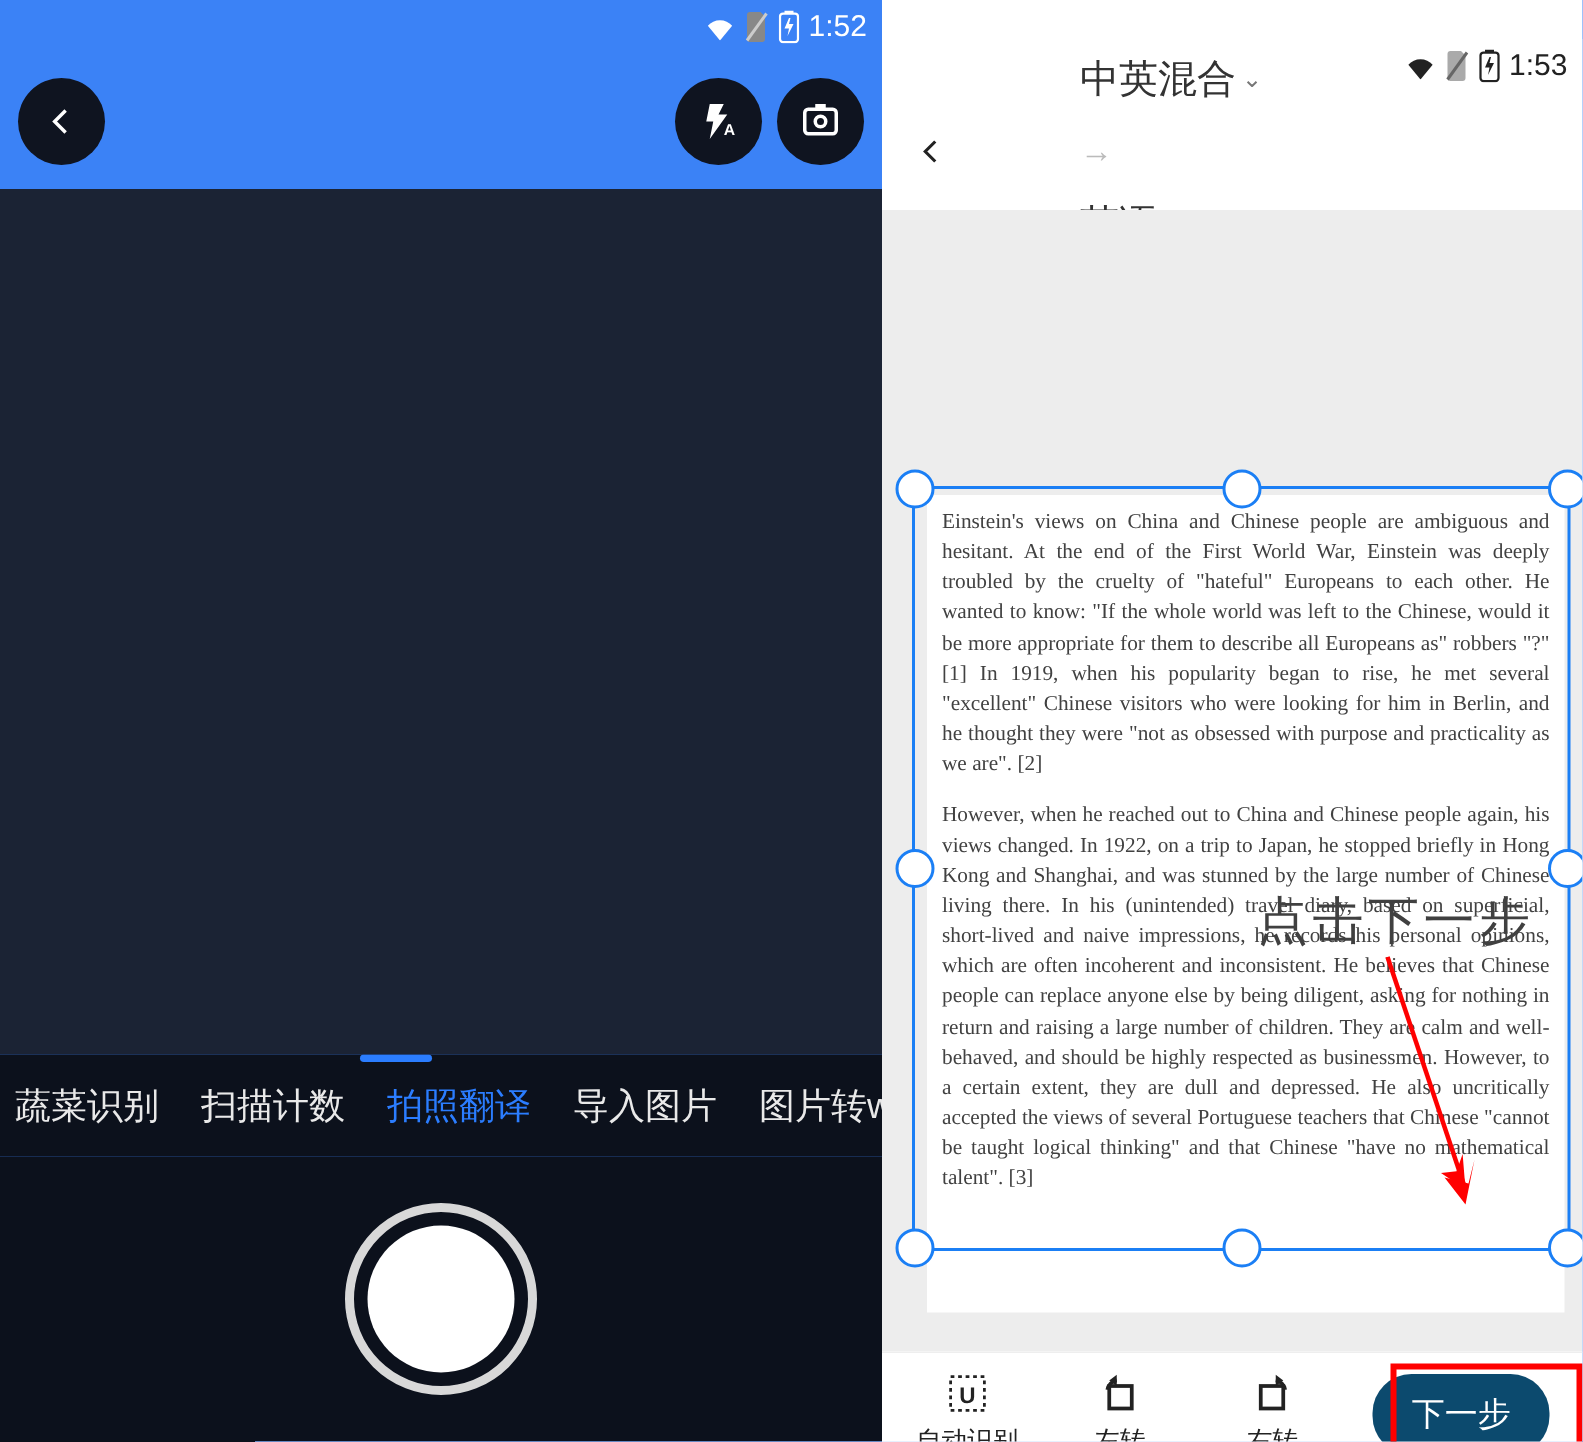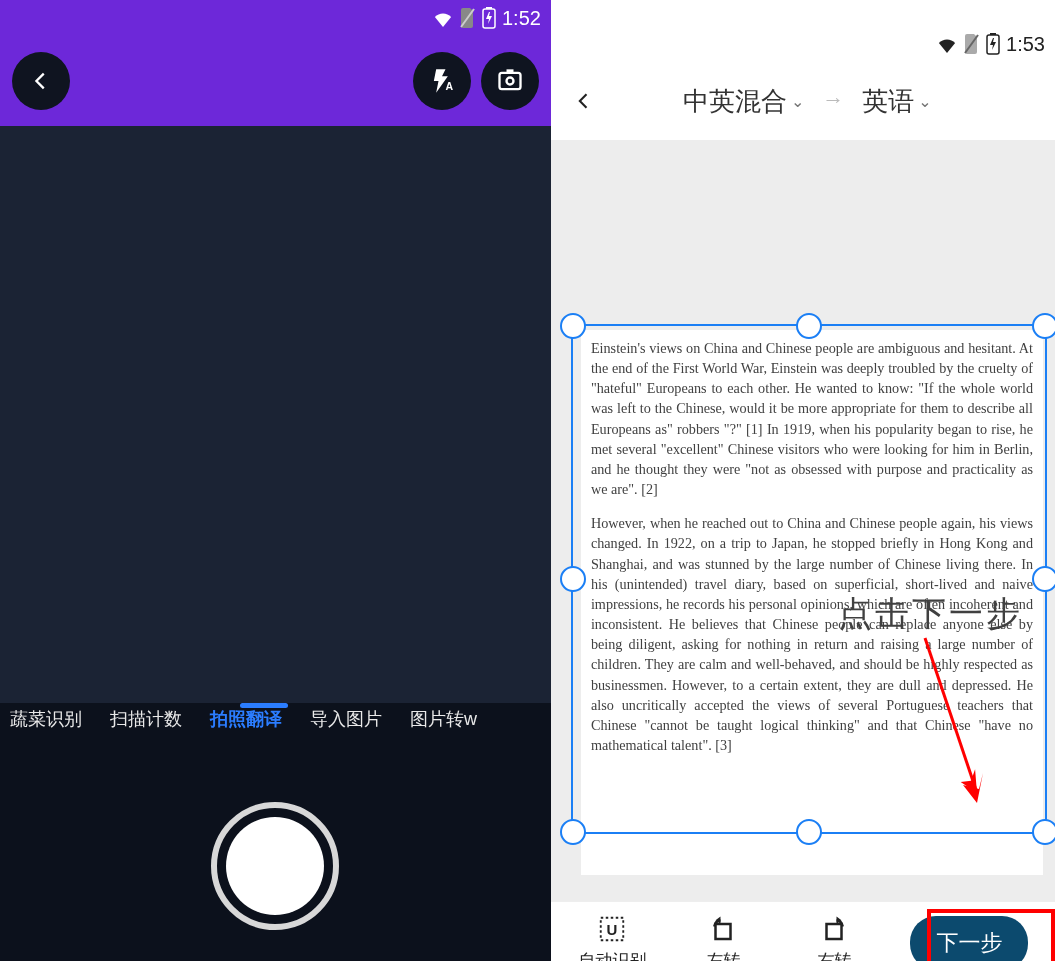--- a/index.html
+++ b/index.html
@@ -15,21 +15,21 @@
   display: flex;
   width: 100%;
   height: 100%;
 }
 .phone {
   height: 100%;
   display: flex;
   flex-direction: column;
   position: relative;
 }
-.phone-left { width: 588px; background: #6d28d9; }
+.phone-left { width: 588px; background: #3b82f6; }
 .phone-right { width: 538px; background: #fff; margin-top: 26px; }
 
 
 .statusbar {
   height: 36px;
   display: flex;
   align-items: center;
   justify-content: flex-end;
   padding: 0 10px;
   gap: 6px;
@@ -60,31 +60,31 @@
 .spacer { flex: 1; }
 
 
 .viewfinder { flex: 1; background: #1b2334; }
 
 
 .tabs-row {
   height: 68px;
   background: #0c111c;
   display: flex;
-  align-items: flex-start;
+  align-items: center;
   gap: 28px;
   padding: 4px 10px;
   color: #eaeaea;
-  font-size: 18px;
+  font-size: 24px;
   white-space: nowrap;
   overflow: hidden;
   position: relative;
 }
 .tabs-row .tab { color: #e9e9e9; }
-.tabs-row .tab.active { color: #2b7dff; font-weight: 700; }
+.tabs-row .tab.active { color: #2b7dff; font-weight: 400; }
 .tabs-indicator {
   position: absolute;
   top: 0;
   left: 240px;
   width: 48px;
   height: 5px;
   background: #2b7dff;
   border-radius: 3px;
 }
 
@@ -140,20 +140,21 @@
   display: flex;
   align-items: center;
   justify-content: center;
 }
 .lang-select {
   display: flex;
   gap: 18px;
   margin-left: 70px;
   font-size: 26px;
   color: #333;
+  flex-direction: column;
 }
 .lang-item { display: flex; align-items: center; gap: 4px; }
 .caret-down { font-size: 16px; color: #777; }
 .arrow-right { color: #bbb; font-size: 22px; }
 
 
 .doc-area {
   flex: 1;
   background: #ededed;
   position: relative;

